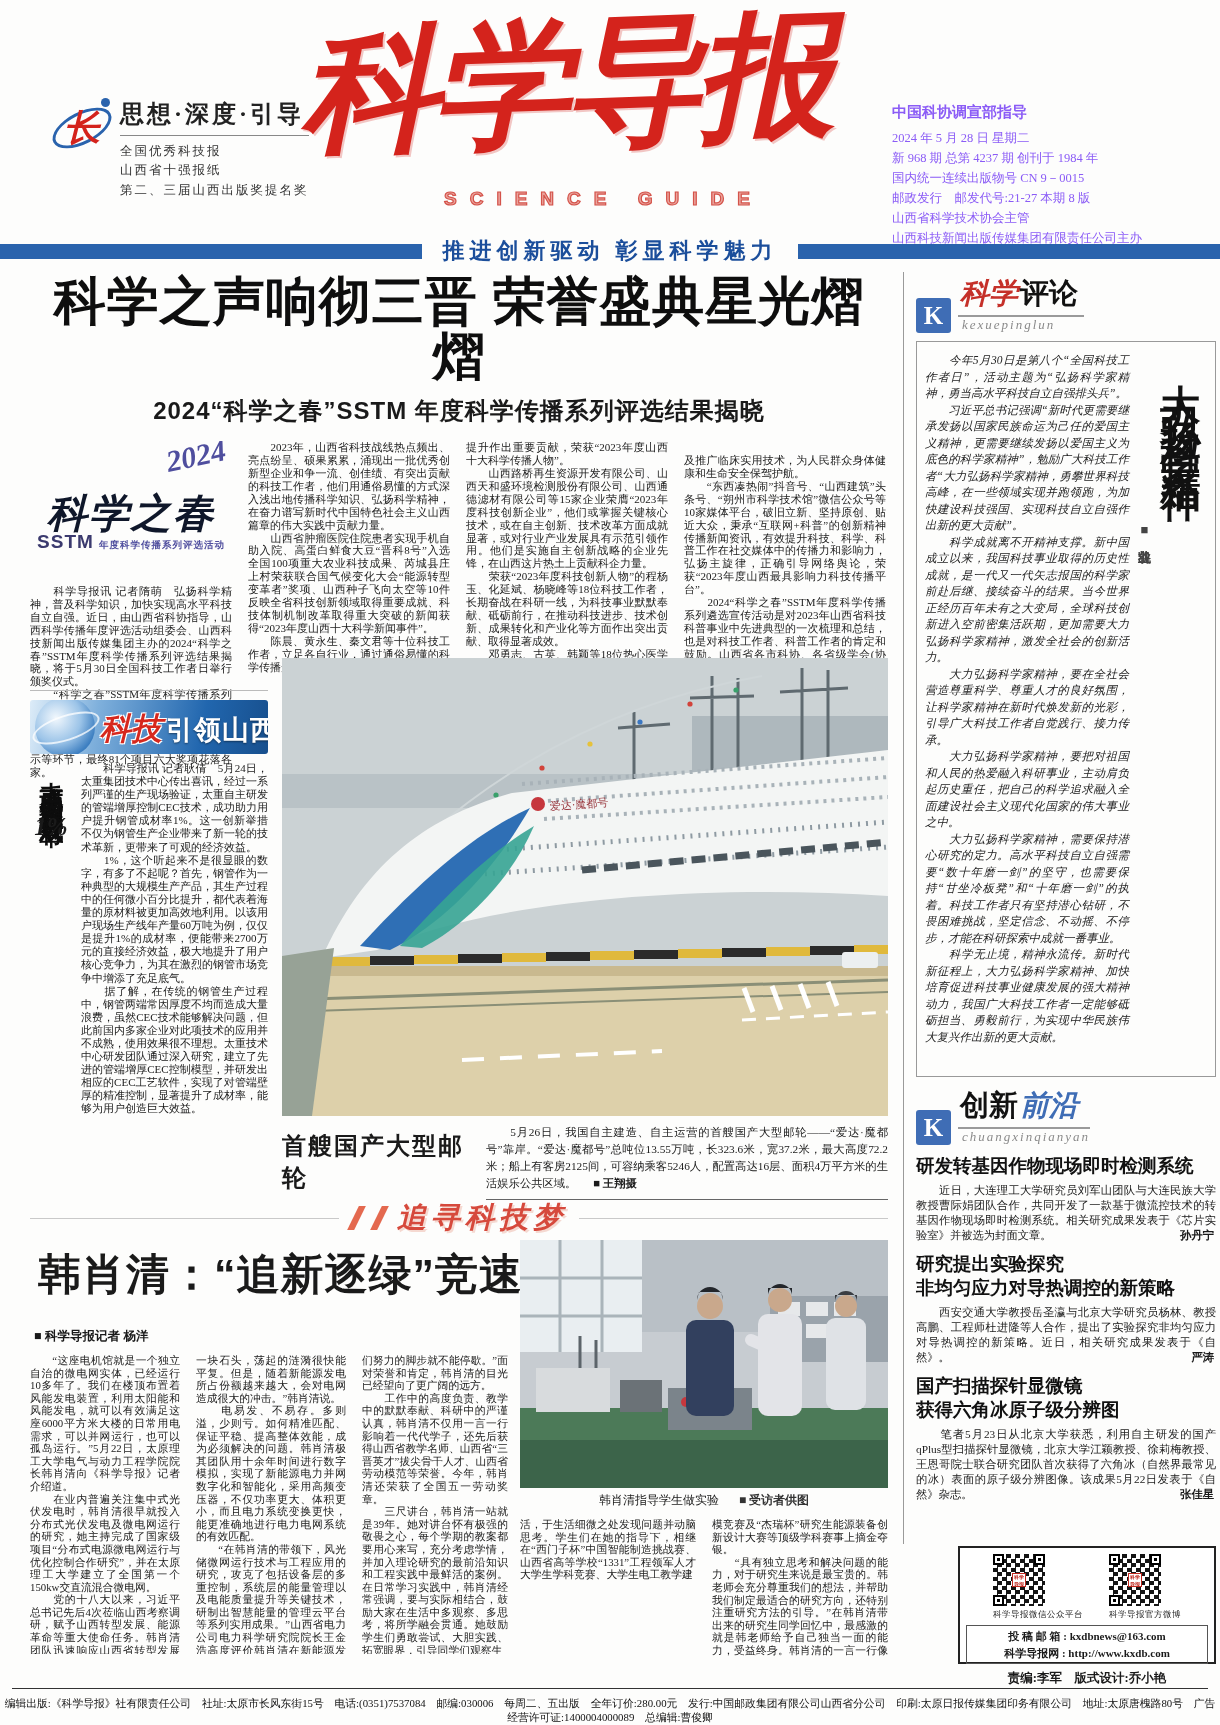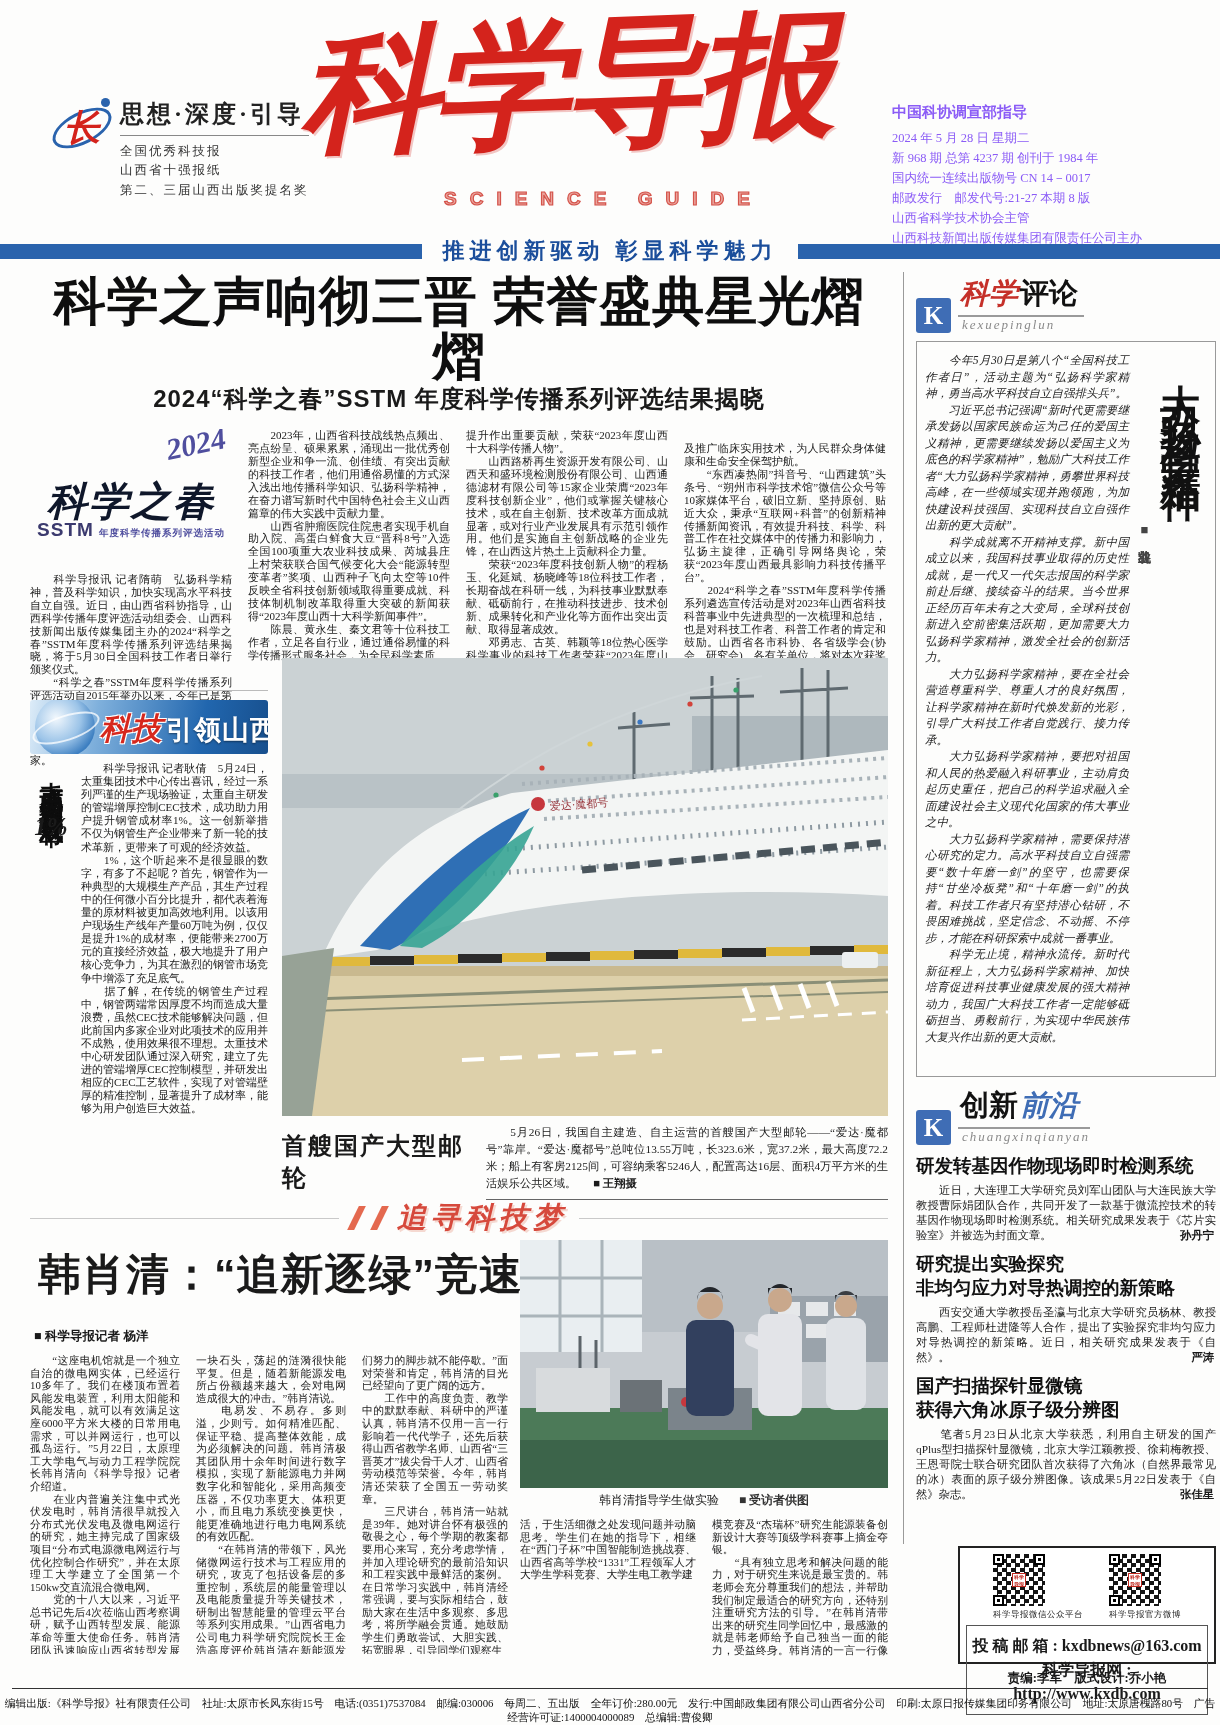--- a/index.html
+++ b/index.html
@@ -25,21 +25,21 @@
   .m-info{position:absolute;left:892px;top:100px;width:300px;font-size:12.5px;line-height:1.6;color:#8b5cf6;}
   .m-info .g{font-size:15px;font-weight:700;margin-bottom:4px;}
   
   .slogan-row{position:absolute;left:0;right:0;top:236px;display:flex;align-items:center;}
   .slogan-bar{flex:1;height:15px;background:#2a63ad;}
   .slogan-txt{margin:0 20px;font-size:22px;font-weight:900;letter-spacing:5px;color:#1b4e9b;}
   .v-divider{position:absolute;left:903px;top:272px;height:1272px;border-left:1px solid #9a9a9a;}
   
   .lead{position:absolute;left:30px;top:274px;width:858px;}
   .lead-h1{font-size:52px;font-weight:900;letter-spacing:1px;text-align:center;line-height:1.05;color:#0e0e0e;}
-  .lead-sub{text-align:center;font-size:24px;font-weight:700;letter-spacing:1px;}
+  .lead-sub{margin-top:12px;text-align:center;font-size:24px;font-weight:700;letter-spacing:1px;}
   .lead-cols{display:flex;gap:16px;margin-top:14px;align-items:flex-start;}
   .lead-col{width:202px;font-size:11px;line-height:12.9px;text-align:justify;white-space:pre-line;overflow:hidden;}
   .lead-col.c1{height:396px;}
   .lead-col.c2,.lead-col.c3,.lead-col.c4{height:288px;}
   .lead-note{margin-top:4px;text-align:right;font-weight:700;font-size:11px;}
   
   .chun{position:relative;height:112px;margin-bottom:6px;text-align:center;}
   .chun-2024{position:absolute;right:6px;top:-4px;font-size:30px;font-weight:900;font-style:italic;color:#4f4e9e;transform:rotate(-12deg);}
   .chun-main{padding-top:28px;font-size:40px;font-weight:900;font-style:italic;color:#0f172a;letter-spacing:2px;}
   .chun-row{margin-top:2px;display:flex;justify-content:center;align-items:baseline;gap:5px;}
@@ -69,21 +69,21 @@
   .qrbox{position:absolute;left:958px;top:1546px;width:258px;height:118px;border:2px solid #222;background:#fff;
          padding:6px 6px 4px 6px;box-sizing:border-box;}
   .qr-row{display:flex;justify-content:center;gap:26px;}
   .qr{position:relative;width:52px;height:52px;background:repeating-conic-gradient(#141414 0% 25%,#fff 0% 50%) 0 0/9px 9px;}
   .qr .f{position:absolute;width:11px;height:11px;border:2px solid #000;background:#fff;box-sizing:border-box;}
   .qr .f::after{content:"";position:absolute;inset:2px;background:#000;}
   .qr .f.tl{left:0;top:0;} .qr .f.tr{right:0;top:0;} .qr .f.bl{left:0;bottom:0;}
   .qr .lg{position:absolute;left:19px;top:19px;width:14px;height:14px;background:#fff;color:#c0271e;
           font-size:5px;font-weight:900;line-height:7px;text-align:center;border:1px solid #c0271e;box-sizing:border-box;}
   .qr-label{font-size:8.5px;text-align:center;margin-top:3px;letter-spacing:.5px;}
-  .linkbox{border:1px solid #555;margin-top:4px;padding:8px 4px;text-align:center;font-size:16px;font-weight:700;line-height:1.5;}
+  .linkbox{border:1px solid #555;margin-top:4px;padding:2px 4px;text-align:center;font-size:11px;font-weight:700;line-height:1.5;}
   .credits{position:absolute;left:958px;top:1670px;width:258px;text-align:center;font-size:12.5px;font-weight:700;}
   
   .tech-sec{position:absolute;left:30px;top:690px;width:238px;border-top:1px solid #bbb;padding-top:9px;}
   .tech-banner{position:relative;height:54px;border-radius:3px;overflow:hidden;
      background:linear-gradient(100deg,#ddecf8 0%,#7fb0dc 28%,#2166ae 72%,#174f8d 100%);}
   .globe{position:absolute;left:5px;top:-3px;width:60px;height:60px;border-radius:50%;
      background:radial-gradient(circle at 35% 35%,#f2f8fd,#9cc4e8 45%,#3d7fc1 75%,#1b5ca9);}
   .globe::after{content:"";position:absolute;left:-4px;top:18px;width:66px;height:22px;border:2px solid rgba(255,255,255,.75);
      border-radius:50%;transform:rotate(-18deg);}
   .tech-banner-txt{position:absolute;left:70px;top:8px;white-space:nowrap;}
@@ -151,21 +151,21 @@
     </div>
   </div>
 
   <div class="m-title">科学导报</div>
   <div class="m-title-en sans">SCIENCE  GUIDE</div>
 
   <div class="m-info">
     <div class="g">中国科协调宣部指导</div>
     <div>2024 年 5 月 28 日 星期二</div>
     <div>新 968 期 总第 4237 期 创刊于 1984 年</div>
-    <div>国内统一连续出版物号 CN 14－0017</div>
+    <div>国内统一连续出版物号 CN 9－0015</div>
     <div>邮政发行　邮发代号:21-27 本期 8 版</div>
     <div>山西省科学技术协会主管</div>
     <div>山西科技新闻出版传媒集团有限责任公司主办</div>
   </div>
 
   <div class="slogan-row">
     <div class="slogan-bar"></div>
     <div class="slogan-txt sans">推进创新驱动 彰显科学魅力</div>
     <div class="slogan-bar"></div>
   </div>

